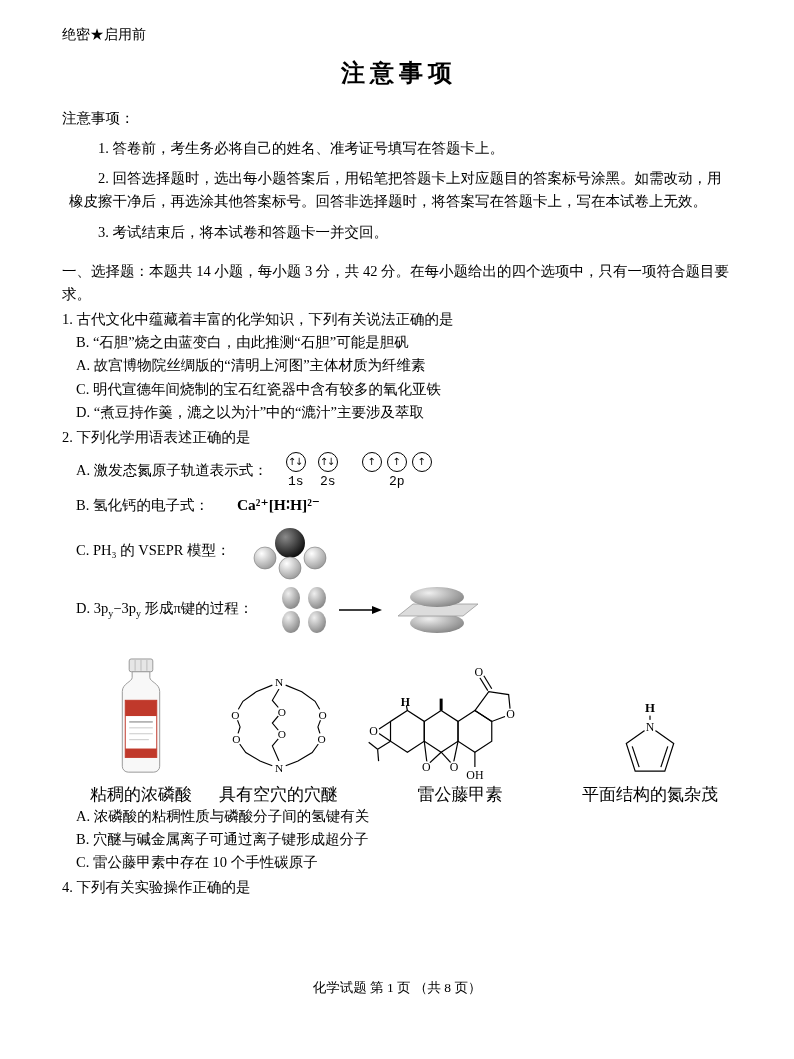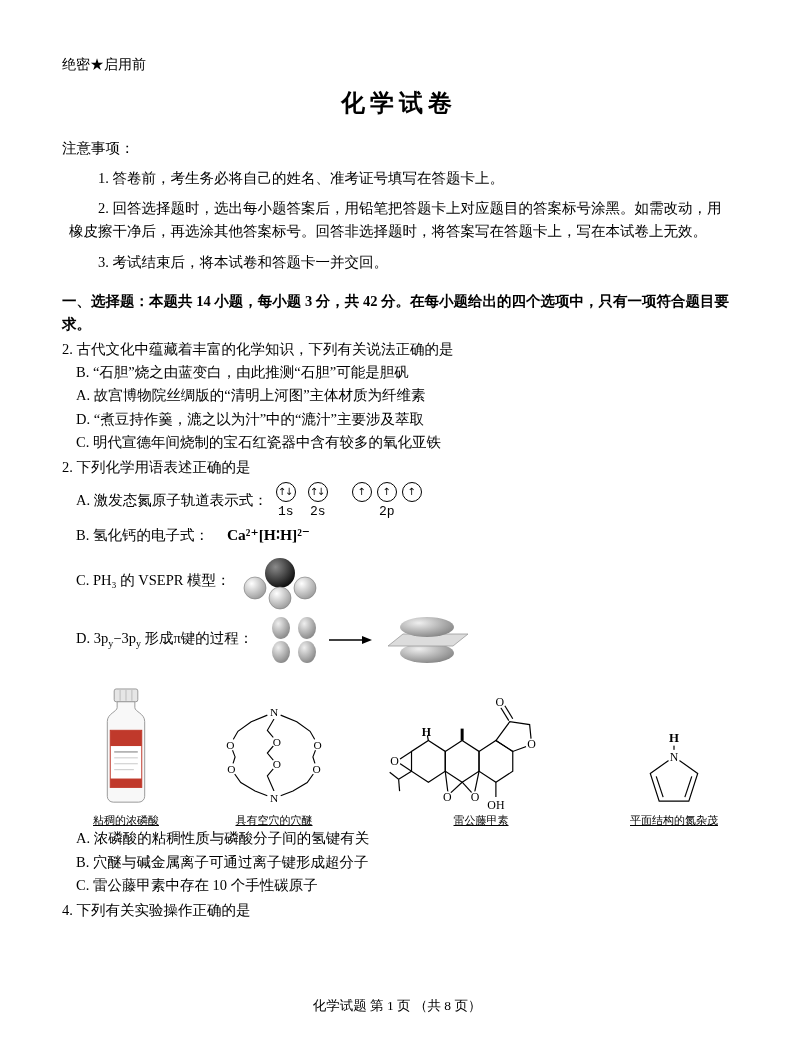--- a/index.html
+++ b/index.html
@@ -1,73 +1,73 @@
 <!DOCTYPE html>
 <html><head>
 <meta charset="utf-8">
 <style>
   html,body{margin:0;padding:0;}
   body{width:794px;height:1059px;background:#ffffff;color:#000;
        font-family:"Liberation Serif","DejaVu Serif",serif;}
   .page{position:relative;width:794px;height:1059px;box-sizing:border-box;
-        padding:54px 58px 0 62px;font-size:14.5px;line-height:1.6;overflow:hidden;}
+        padding:24px 58px 0 62px;font-size:14.5px;line-height:1.6;overflow:hidden;}
   .secrecy{font-size:14px;}
   .title{text-align:center;font-size:24px;font-weight:700;letter-spacing:5px;margin:8px 0 14px;}
   .notes-heading{margin:0;}
   .note{margin:7px;text-indent:2em;}
   .masses{white-space:pre-wrap;}
-  .section-heading{font-weight:700;margin:16px 0 2px;}
+  .section-heading{font-weight:400;margin:16px 0 2px;}
   .stem{margin:2px 0 0;}
   .option{margin:0;padding-left:14px;}
   .optrow{display:flex;align-items:center;}
-  .q2row{margin:3px 0;}
+  .q2row{margin:3px 0;gap:10px;}
   sub{font-size:10px;}
   
   .orbitals{display:inline-flex;align-items:flex-start;margin-left:8px;}
   .orb-group{display:inline-flex;flex-direction:column;align-items:center;margin-right:12px;}
   .orb-group-p{margin-left:12px;}
   .orb-row{display:inline-flex;gap:5px;}
   .orb{display:inline-flex;width:20px;height:20px;border:1.3px solid #000;border-radius:50%;
        align-items:center;justify-content:center;font-size:10px;letter-spacing:-1.5px;
        font-family:"DejaVu Sans",sans-serif;box-sizing:border-box;padding-right:2px;}
   .orb-label{font-size:13px;line-height:1.2;margin-top:2px;font-family:Liberation Mono, monospace;}
   .eformula{font-weight:700;margin-left:18px;font-size:15.5px;}
   .illu{vertical-align:middle;margin-left:8px;flex:0 0 auto;}
   
   .figures{display:flex;align-items:flex-end;justify-content:space-between;
            padding:8px 18px 0 28px;}
   .figure{display:flex;flex-direction:column;align-items:center;}
-  .figcap{font-size:11px;margin-top:3px;line-height:1.25;text-decoration:underline;}
+  .figcap{font-size:17px;margin-top:3px;line-height:1.25;}
   svg text{font-family:"Liberation Serif","DejaVu Serif",serif;font-size:12px;}
   svg .atom-bold{font-weight:700;}
-  .footer{position:absolute;left:0;bottom:42px;width:100%;text-align:center;font-size:13.5px;}
+  .footer{position:absolute;left:0;bottom:60px;width:100%;text-align:center;font-size:13.5px;}
 </style>
 </head>
 <body>
 
 <div class="page">
 
   <div class="secrecy">绝密★启用前</div>
-  <h1 class="title">化学试卷</h1>
+  <h1 class="title">注意事项</h1>
 
   <div>
     <p class="notes-heading">注意事项：</p>
     <p class="note">1. 答卷前，考生务必将自己的姓名、准考证号填写在答题卡上。</p>
     <p class="note">2. 回答选择题时，选出每小题答案后，用铅笔把答题卡上对应题目的答案标号涂黑。如需改动，用橡皮擦干净后，再选涂其他答案标号。回答非选择题时，将答案写在答题卡上，写在本试卷上无效。</p>
     <p class="note">3. 考试结束后，将本试卷和答题卡一并交回。</p>
   </div>
 
   <p class="section-heading">一、选择题：本题共 14 小题，每小题 3 分，共 42 分。在每小题给出的四个选项中，只有一项符合题目要求。</p>
 
   <div>
-    <p class="stem">2. 古代文化中蕴藏着丰富的化学知识，下列有关说法正确的是</p>
+    <p class="stem">1. 古代文化中蕴藏着丰富的化学知识，下列有关说法正确的是</p>
     <p class="option">B. “石胆”烧之由蓝变白，由此推测“石胆”可能是胆矾</p>
     <p class="option">A. 故宫博物院丝绸版的“清明上河图”主体材质为纤维素</p>
+    <p class="option">C. 明代宣德年间烧制的宝石红瓷器中含有较多的氧化亚铁</p>
     <p class="option">D. “煮豆持作羹，漉之以为汁”中的“漉汁”主要涉及萃取</p>
-    <p class="option">C. 明代宣德年间烧制的宝石红瓷器中含有较多的氧化亚铁</p>
   </div>
 
   <div>
     <p class="stem">2. 下列化学用语表述正确的是</p>
 
     <div class="option optrow q2row">
       <span>A. 激发态氮原子轨道表示式：</span>
       <span class="orbitals">
         <span class="orb-group">
           <span class="orb">↑↓</span>

